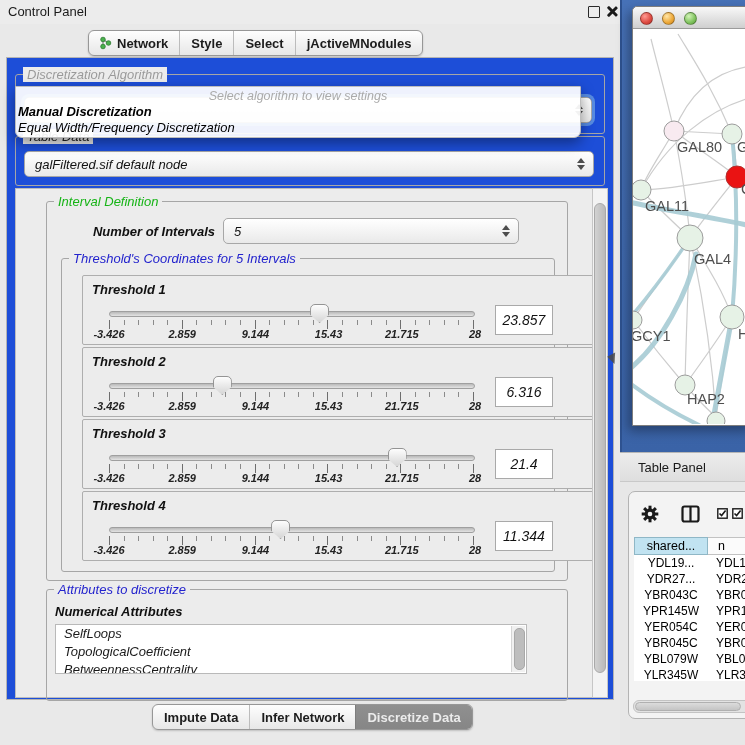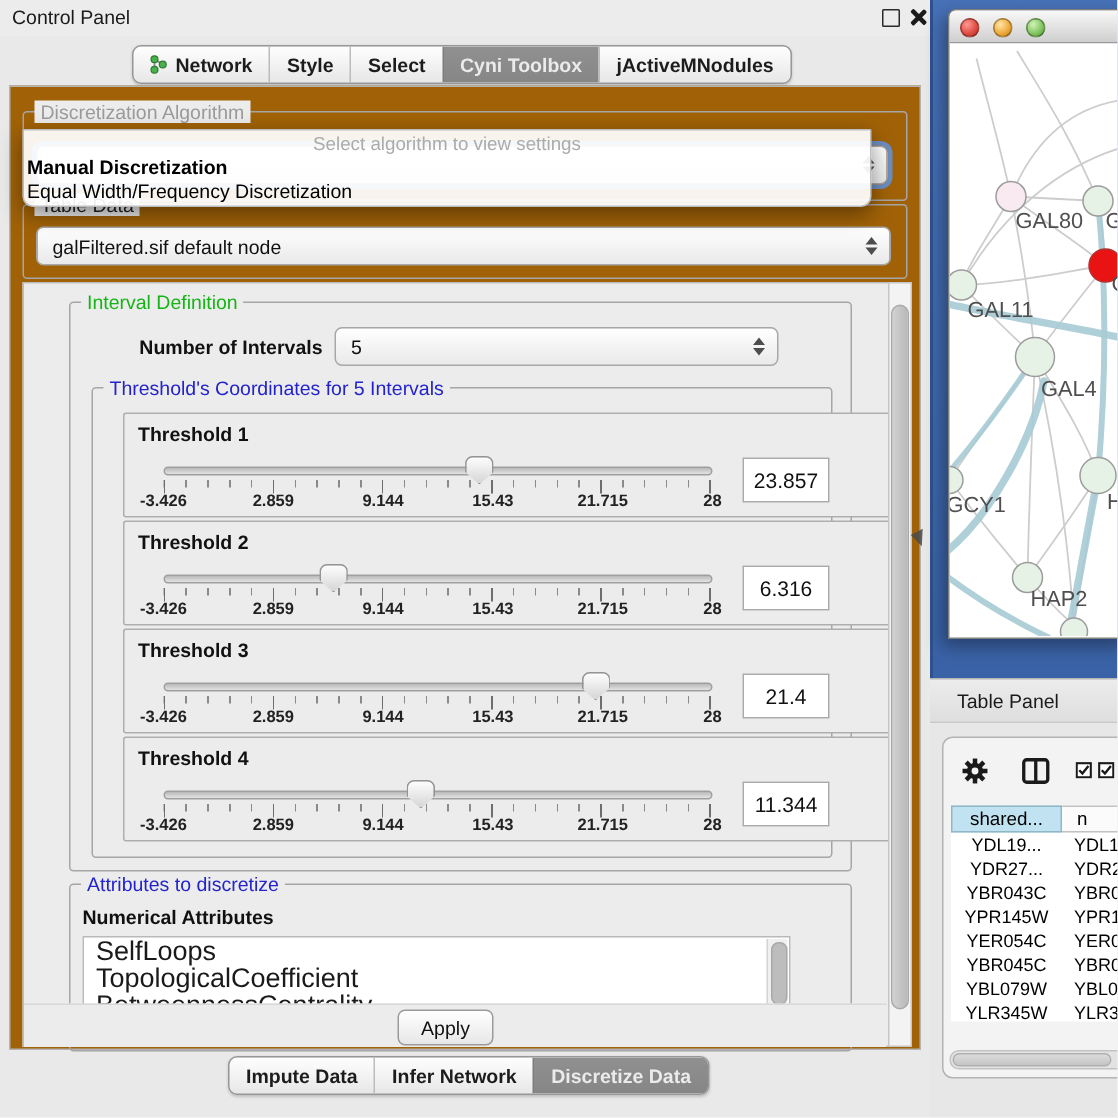--- a/index.html
+++ b/index.html
@@ -14,21 +14,21 @@
   .tb-close:before,.tb-close:after{content:"";position:absolute;left:5px;top:0;width:2.6px;height:13px;background:#1a1a1a;border-radius:1px;}
   .tb-close:before{transform:rotate(45deg);} .tb-close:after{transform:rotate(-45deg);}
   .seg-group{position:absolute;display:flex;height:24px;border:1px solid #979797;border-radius:6px;
              background:linear-gradient(#fefefe,#e7e7e7);box-shadow:0 1px 2px rgba(0,0,0,.18);overflow:hidden;}
   .seg{display:flex;align-items:center;gap:5px;padding:0 11px;font-size:13px;font-weight:600;color:#1c1c1c;
        border-left:1px solid #bcbcbc;white-space:nowrap;}
   .seg:first-child{border-left:none;}
   .seg.sel{background:linear-gradient(#909090,#868686);color:#ebebeb;border-left-color:#7d7d7d;}
   #top-tabs{left:88px;top:30px;}
   #bottom-tabs{left:152px;top:704px;}
-  .cp-body{position:absolute;left:6px;top:57px;width:606px;height:641px;background:#a16207;border:1px solid #b4b4b4;}
+  .cp-body{position:absolute;left:6px;top:57px;width:606px;height:641px;background:#1d4ed8;border:1px solid #b4b4b4;font-style:italic;}
   .groupbox{position:absolute;border:1px solid #a6a6a6;border-radius:3px;}
   .legend{position:absolute;top:-8px;left:7px;background:#ececec;padding:0 4px;font-size:13px;color:#222;white-space:nowrap;}
   .legend.green{color:#16b416;} .legend.blue{color:#2323cd;} .legend.faded{color:rgba(40,40,40,.42);}
   .combo{position:absolute;background:linear-gradient(#ffffff,#e9e9e9);border:1px solid #a7a7a7;border-radius:5px;
          font-size:13px;color:#111;display:flex;align-items:center;padding:0 24px 0 10px;box-sizing:border-box;}
   .arrows{position:absolute;right:8px;top:50%;transform:translateY(-50%);display:flex;flex-direction:column;gap:2px;}
   .arrows i{display:block;width:0;height:0;border-left:4px solid transparent;border-right:4px solid transparent;}
   .arrows i.up{border-bottom:5px solid #4d4d4d;} .arrows i.dn{border-top:5px solid #4d4d4d;}
   .focus-ring{box-shadow:0 0 0 3px rgba(98,150,227,.85);}
   
@@ -54,21 +54,21 @@
   .ticks .minor{position:absolute;left:0;top:0;width:100%;height:5px;
                 background:repeating-linear-gradient(90deg,#8a8a8a 0 1px,transparent 1px 14.56px);}
   .ticks .major{position:absolute;left:0;top:0;width:100%;height:9px;
                 background:repeating-linear-gradient(90deg,#6e6e6e 0 1px,transparent 1px 72.8px);}
   .tick-labels{position:absolute;left:26px;top:52px;width:366px;height:13px;}
   .tick-labels span{position:absolute;transform:translateX(-50%);font-size:11px;font-weight:bold;color:#222;white-space:nowrap;}
   .thr-value{position:absolute;left:412px;top:29px;width:56px;height:28px;background:#fff;border:1px solid #a9a9a9;
              display:flex;align-items:center;justify-content:center;font-size:14px;color:#111;}
   
   .attr-list{position:absolute;left:8px;top:34px;width:470px;height:48px;background:#fff;border:1px solid #b9b9b9;overflow:hidden;}
-  .attr-item{padding-left:8px;font-size:18px;line-height:18px;color:#1a1a1a;}
+  .attr-item{padding-left:8px;font-size:13px;line-height:18px;color:#1a1a1a;}
   .attr-scroll{position:absolute;right:1px;top:1px;width:13px;height:46px;background:#f0f0f0;border-left:1px solid #d5d5d5;}
   .attr-scroll .thumb{position:absolute;left:1.5px;top:2px;width:9px;height:40px;border-radius:5px;background:#bdbdbd;border:1px solid #a8a8a8;}
   .apply-bar{position:absolute;left:9px;top:611px;width:575px;height:28px;background:#ececec;border-top:1px solid #d8d8d8;z-index:10;}
   .btn{position:absolute;background:linear-gradient(#ffffff,#e7e7e7);border:1px solid #9b9b9b;border-radius:5px;
        font-size:13px;color:#111;display:flex;align-items:center;justify-content:center;}
   #apply-btn{left:249px;top:3px;width:62px;height:22px;}
   
   .desktop{position:absolute;left:620px;top:0;width:125px;height:452px;background:linear-gradient(180deg,#4772b8,#3a63a7);
            border-left:2px solid #2e5290;box-sizing:border-box;}
   .netwin{position:absolute;left:632px;top:6px;width:120px;height:418px;background:#fff;border:1px solid #7e7e7e;
@@ -126,23 +126,20 @@
             <circle cx="8.5" cy="7" r="2.3" fill="#49b04c" stroke="#2f7a32" stroke-width="0.8"></circle>
           </svg>
           <span>Network</span>
         </div>
         <div class="seg">
           <span>Style</span>
         </div>
         <div class="seg">
           <span>Select</span>
         </div>
-        <div class="seg sel">
-          <span>Cyni Toolbox</span>
-        </div>
         <div class="seg">
           <span>jActiveMNodules</span>
         </div>
       </div>
 
     <div class="cp-body">
 
       <div class="groupbox" style="left:8px;top:16px;width:588px;height:58px;">
         <span class="legend faded">Discretization Algorithm</span>
         <div class="combo focus-ring" style="left:8px;top:22px;width:568px;height:26px;">
@@ -270,23 +267,20 @@
             <div class="attr-item">SelfLoops</div>
               <div class="attr-item">TopologicalCoefficient</div>
               <div class="attr-item">BetweennessCentrality</div>
               <div class="attr-scroll">
                 <div class="thumb"></div>
               </div>
           </div>
         </div>
       </div>
 
-      <div class="apply-bar">
-        <div class="btn" id="apply-btn">Apply</div>
-      </div>
 
       <div class="vscroll">
           <div class="thumb"></div>
         </div>
     </div>
 
     <div class="seg-group" id="bottom-tabs">
         <div class="seg">
           <span>Impute Data</span>
         </div>

